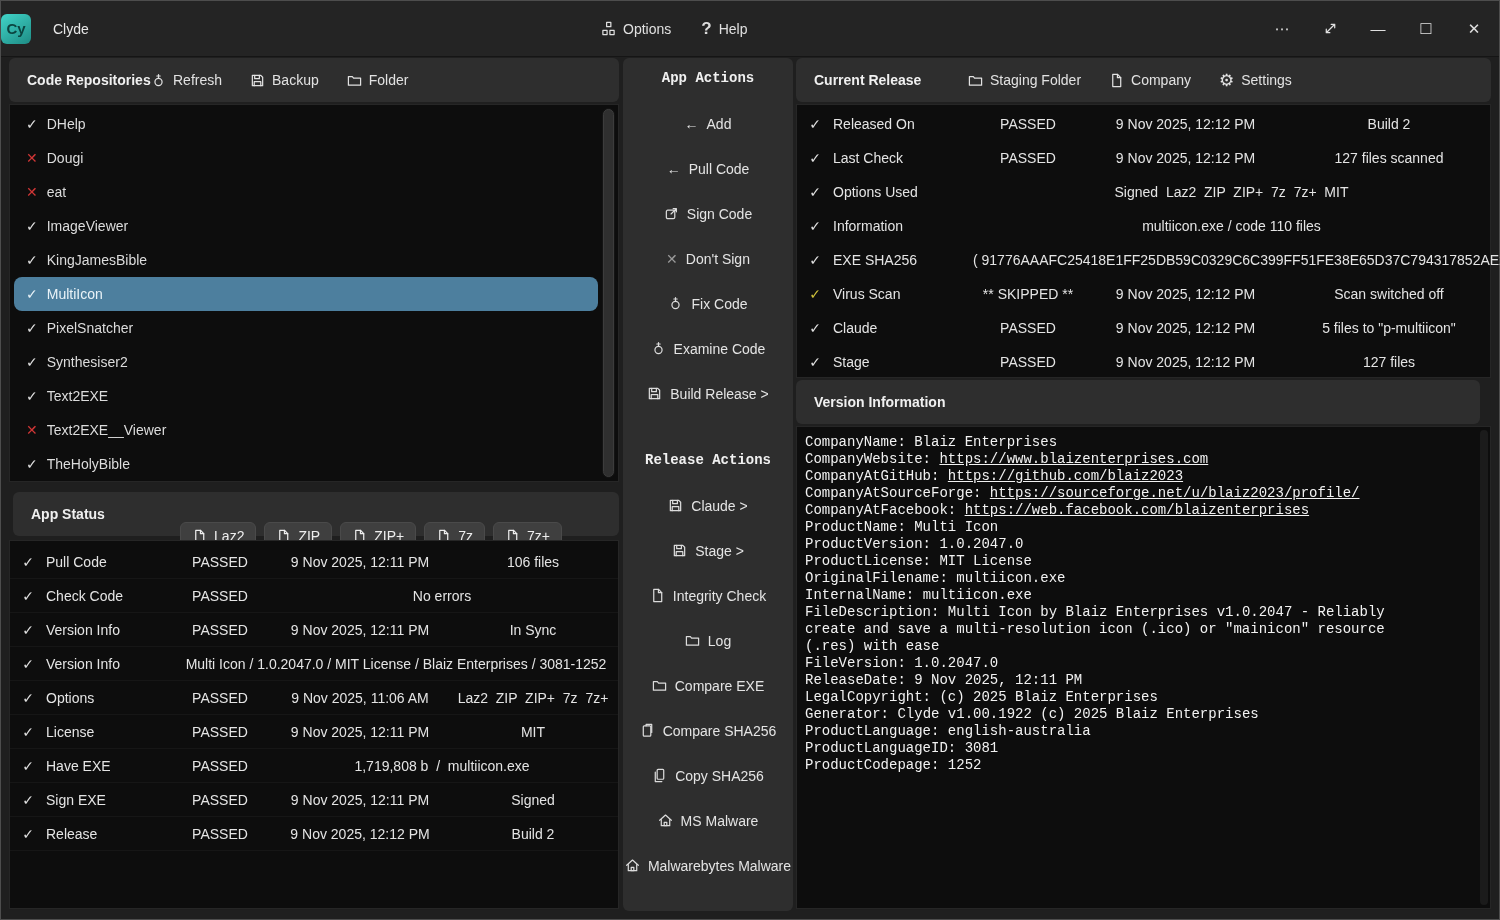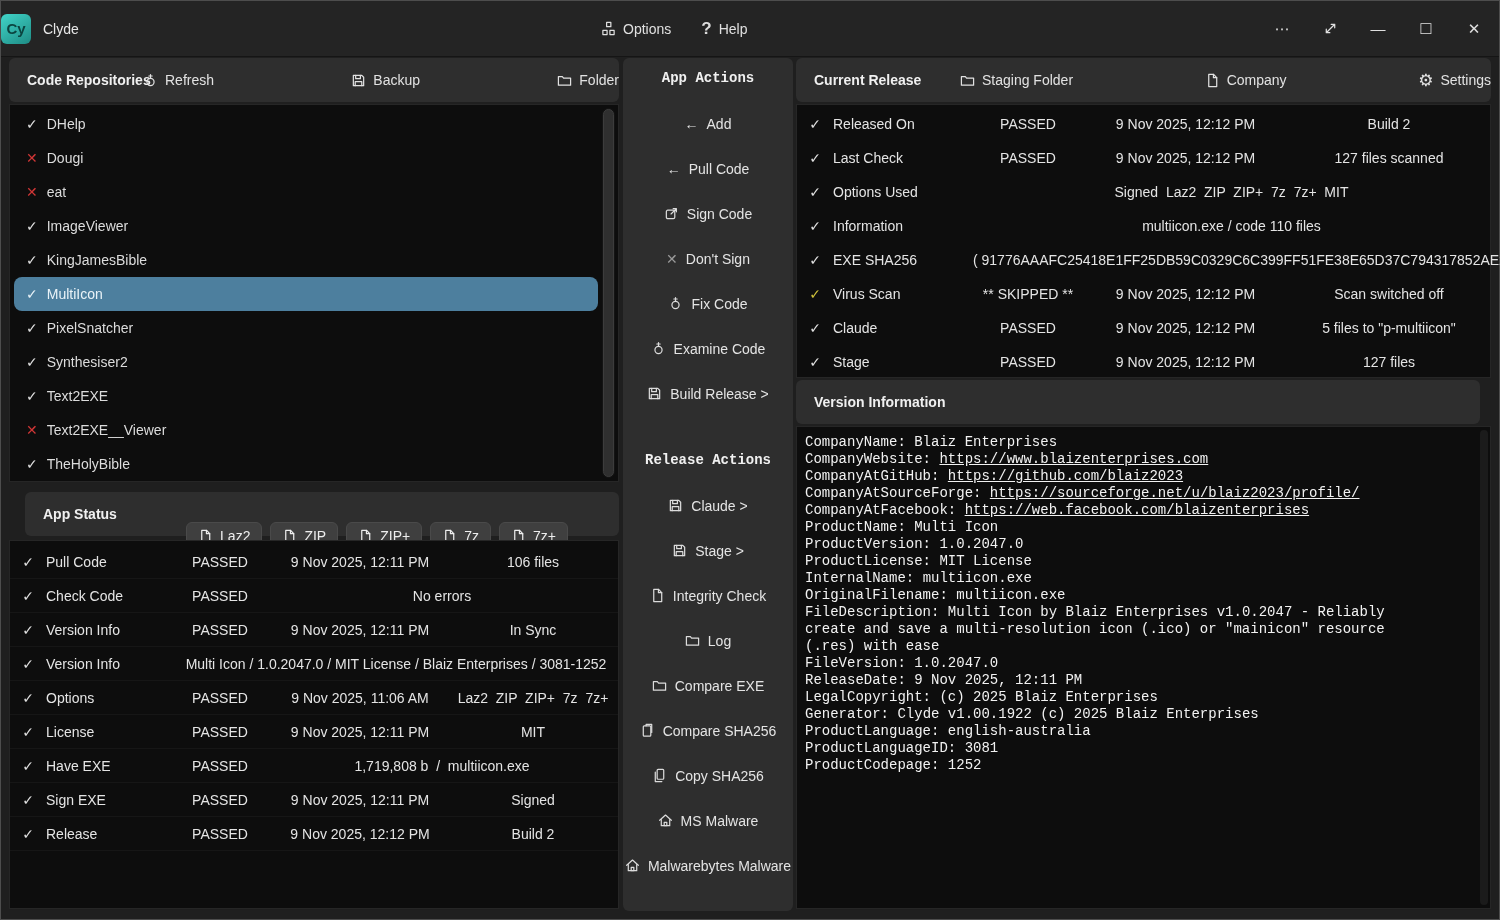--- a/index.html
+++ b/index.html
@@ -10,53 +10,53 @@
     -webkit-font-smoothing:antialiased;
   }
   .window { position:absolute; inset:0; background:#1f1f1f; border:1px solid #4d4d4d; }
 
   
   .titlebar { position:absolute; left:0; top:0; right:0; height:56px; background:#242424;
               display:flex; align-items:center; border-bottom:1px solid #151515; }
   .logo { width:30px; height:30px; border-radius:6px;
           background:linear-gradient(145deg,#41d4c8,#1e8c85); color:#0b4440;
           display:flex; align-items:center; justify-content:center; font-weight:bold; font-size:15px; }
-  .app-title { margin-left:12px; color:#e8e8e8; }
+  .app-title { margin-left:22px; color:#e8e8e8; }
   .tb-center { position:absolute; left:600px; display:flex; gap:30px; }
   .tb-item { display:flex; align-items:center; gap:7px; color:#e0e0e0; cursor:pointer; }
   .tb-item .qmark { font-size:17px; font-weight:bold; color:#dcdcdc; }
   .winbtns { position:absolute; right:10px; display:flex; gap:18px; }
   .winbtn { width:30px; height:30px; display:flex; align-items:center; justify-content:center;
             color:#e0e0e0; cursor:pointer; font-size:15px; }
   .winbtn svg { width:15px; height:15px; }
 
   
   .card-header { height:44px; background:#2e2e2e; border-radius:6px; display:flex;
                  align-items:center; padding:0 18px; position:relative; }
   .card-title { font-weight:bold; font-size:14px; color:#f0f0f0; }
-  .hdr-tools { position:absolute; left:4px; right:0; display:flex; justify-content:space-between; gap:28px; }
+  .hdr-tools { position:absolute; left:12px; right:0; display:flex; justify-content:flex-start; gap:28px; }
   .hdr-tool { display:flex; align-items:center; gap:7px; color:#e2e2e2; cursor:pointer; }
   .ic { width:15px; height:15px; fill:none; stroke:currentColor; stroke-width:1.3;
         stroke-linejoin:round; stroke-linecap:round; flex:none; }
   .darkarea { background:#0d0d0d; border:1px solid #262626; }
   .mark { text-align:center; color:#e0e0e0; font-size:14px; }
   .mark.fail { color:#d03636; }
   .mark.warn { color:#cfc13a; }
 
   
   .panel-left { position:absolute; left:8px; top:57px; width:610px; bottom:10px; }
   .repo-list { position:absolute; left:0; top:46px; right:0; height:378px; padding:2px 0; }
   .repo-row { height:34px; display:flex; align-items:center; gap:9px; padding-left:12px;
               margin:0 20px 0 4px; border-radius:8px; cursor:pointer; color:#dcdcdc; }
   .repo-row.selected { background:#4d7f9e; color:#eaf3f8; }
   .repo-row.selected .mark { color:#e8f2f7; }
   .vscroll { position:absolute; top:3px; bottom:3px; right:3px; width:13px; background:#141414; border-radius:7px; }
   .vscroll .thumb { position:absolute; left:1px; right:1px; top:1px; bottom:1px;
                     background:#2f2f2f; border:1px solid #3c3c3c; border-radius:7px; cursor:pointer; }
-  .status-header { position:absolute; left:16px; right:0; top:434px; }
+  .status-header { position:absolute; left:4px; right:0; top:434px; }
   .hdr-btns { position:absolute; left:0; right:0; display:flex; justify-content:center; gap:8px; }
   .mini-btn { display:flex; align-items:center; gap:7px; background:#3f3f3f; border:1px solid #4a4a4a;
               border-radius:6px; padding:5px 11px; color:#eee; cursor:pointer;margin-top:44px; }
   .status-rows { position:absolute; left:0; right:0; top:482px; bottom:0; padding-top:4px; }
   .srow { display:grid; grid-template-columns:36px 128px 92px 188px 1fr; align-items:center;
           height:34px; border-bottom:1px solid #161616; }
   .srow > span { white-space:pre; }
   .srow .status, .srow .date, .srow .detail { text-align:center; }
   .srow .detail { padding-right:6px; }
   .span-de { grid-column:4 / 6; text-align:center; }
@@ -516,22 +516,22 @@
 
     <div class="mono-block darkarea">
       <div class="vline"><span>CompanyName: </span><span>Blaiz Enterprises</span></div>
       <div class="vline"><span>CompanyWebsite: </span><span class="vlink">https://www.blaizenterprises.com</span></div>
       <div class="vline"><span>CompanyAtGitHub: </span><span class="vlink">https://github.com/blaiz2023</span></div>
       <div class="vline"><span>CompanyAtSourceForge: </span><span class="vlink">https://sourceforge.net/u/blaiz2023/profile/</span></div>
       <div class="vline"><span>CompanyAtFacebook: </span><span class="vlink">https://web.facebook.com/blaizenterprises</span></div>
       <div class="vline"><span>ProductName: </span><span>Multi Icon</span></div>
       <div class="vline"><span>ProductVersion: </span><span>1.0.2047.0</span></div>
       <div class="vline"><span>ProductLicense: </span><span>MIT License</span></div>
+      <div class="vline"><span>OriginalFilename: </span><span>multiicon.exe</span></div>
       <div class="vline"><span>InternalName: </span><span>multiicon.exe</span></div>
-      <div class="vline"><span>OriginalFilename: </span><span>multiicon.exe</span></div>
       <div class="vline"><span>FileDescription: </span><span>Multi Icon by Blaiz Enterprises v1.0.2047 - Reliably create and save a multi-resolution icon (.ico) or "mainicon" resource (.res) with ease</span></div>
       <div class="vline"><span>FileVersion: </span><span>1.0.2047.0</span></div>
       <div class="vline"><span>ReleaseDate: </span><span>9 Nov 2025, 12:11 PM</span></div>
       <div class="vline"><span>LegalCopyright: </span><span>(c) 2025 Blaiz Enterprises</span></div>
       <div class="vline"><span>Generator: </span><span>Clyde v1.00.1922 (c) 2025 Blaiz Enterprises</span></div>
       <div class="vline"><span>ProductLanguage: </span><span>english-australia</span></div>
       <div class="vline"><span>ProductLanguageID: </span><span>3081</span></div>
       <div class="vline"><span>ProductCodepage: </span><span>1252</span></div>
       <div class="mono-scroll"></div>
     </div>

